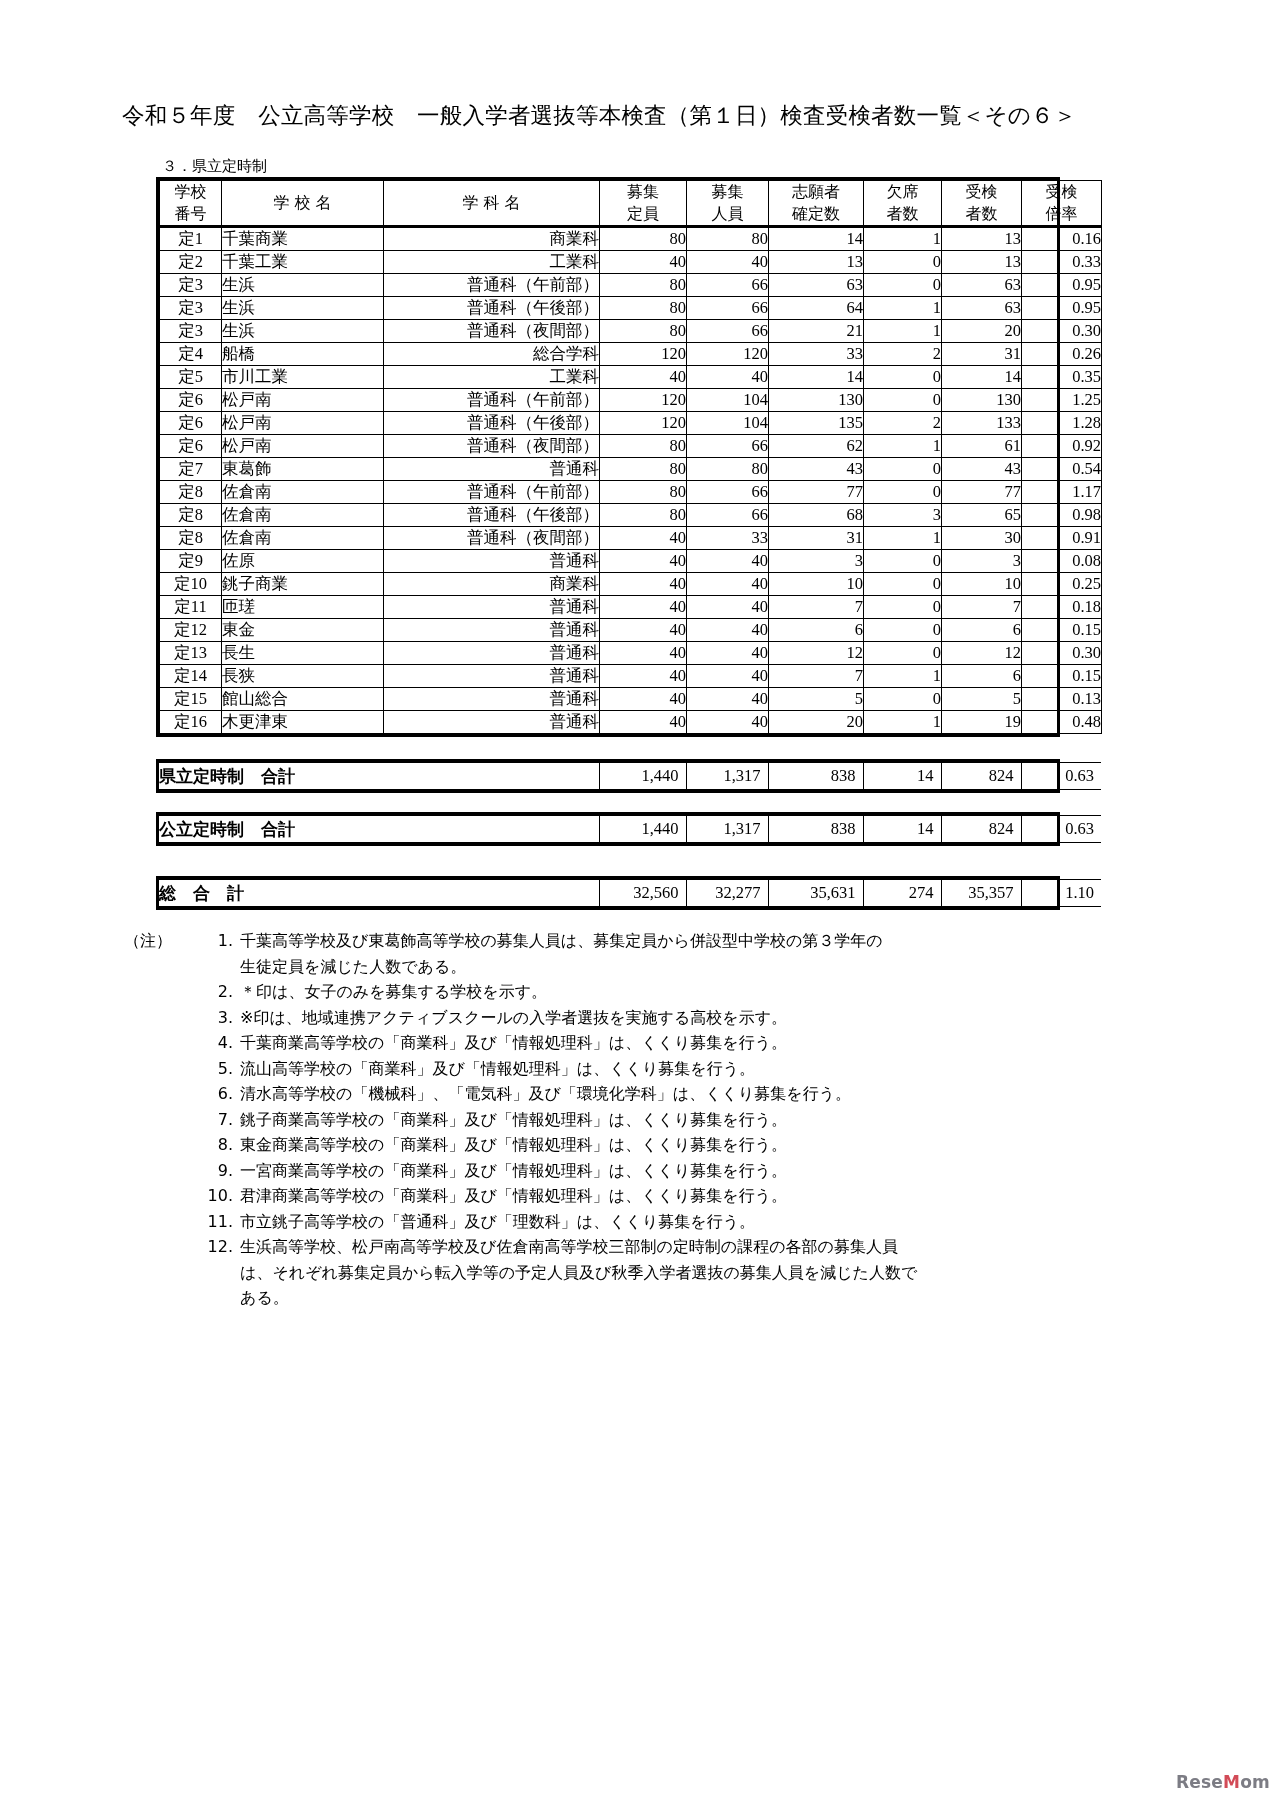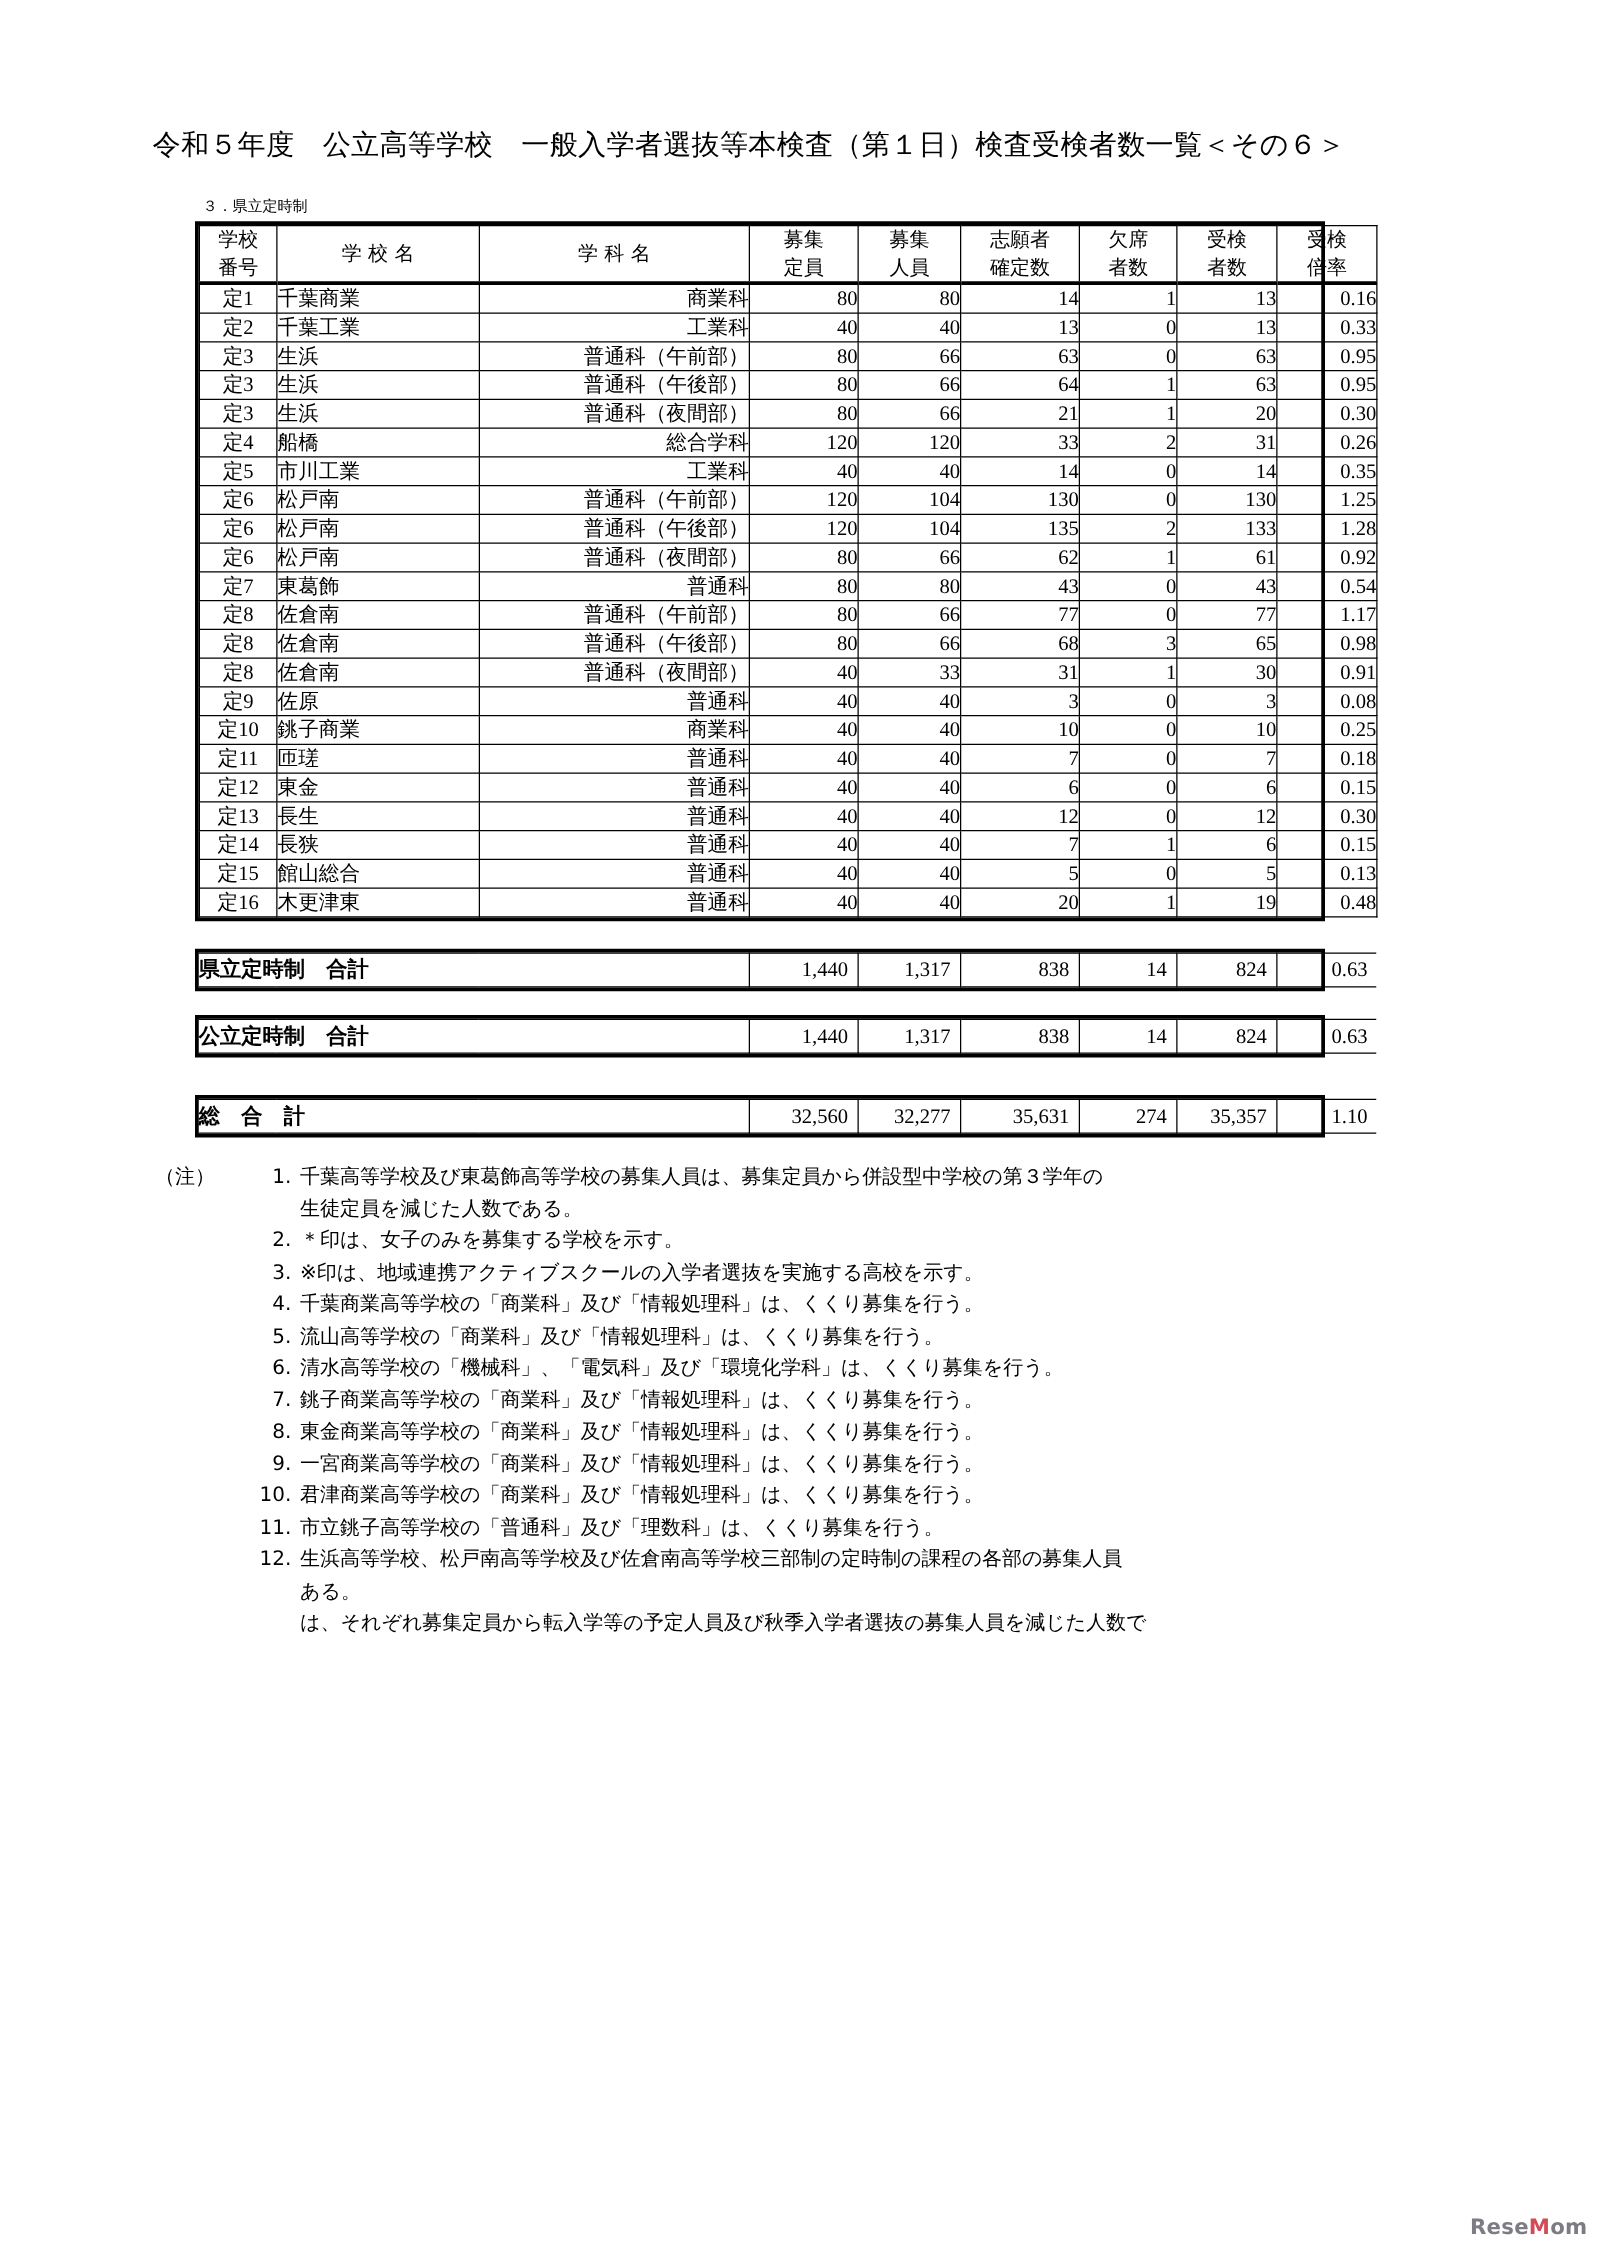--- a/index.html
+++ b/index.html
@@ -33,21 +33,21 @@
     white-space: nowrap;
     font-family: "DejaVu Sans", "Liberation Sans", sans-serif;
     font-weight: 500;
   }
 
   
   .section-heading {
     position: absolute;
     left: 146px;
     top: 157px;
-    font-size: 12px;
+    font-size: 15px;
     white-space: nowrap;
     font-family: Liberation Sans, sans-serif;
   }
 
   
   .main-table-wrap {
     position: absolute;
     left: 140px;
     top: 177px;
     width: 898px;
@@ -612,20 +612,20 @@
         <div class="note-row">
           <div class="note-num">10.</div>
           <div class="note-text"><span>君津商業高等学校の「商業科」及び「情報処理科」は、くくり募集を行う。</span></div>
         </div>
         <div class="note-row">
           <div class="note-num">11.</div>
           <div class="note-text"><span>市立銚子高等学校の「普通科」及び「理数科」は、くくり募集を行う。</span></div>
         </div>
         <div class="note-row">
           <div class="note-num">12.</div>
-          <div class="note-text"><span>生浜高等学校、松戸南高等学校及び佐倉南高等学校三部制の定時制の課程の各部の募集人員</span><span class="cont">ある。</span><span class="cont">は、それぞれ募集定員から転入学等の予定人員及び秋季入学者選抜の募集人員を減じた人数で</span></div>
+          <div class="note-text"><span>生浜高等学校、松戸南高等学校及び佐倉南高等学校三部制の定時制の課程の各部の募集人員</span><span class="cont">は、それぞれ募集定員から転入学等の予定人員及び秋季入学者選抜の募集人員を減じた人数で</span><span class="cont">ある。</span></div>
         </div>
       </div>
   </div>
 
   <div class="footer-logo"><span>Rese</span><span class="accent">M</span><span>om</span></div>
 
 </div>
 
 </body></html>

